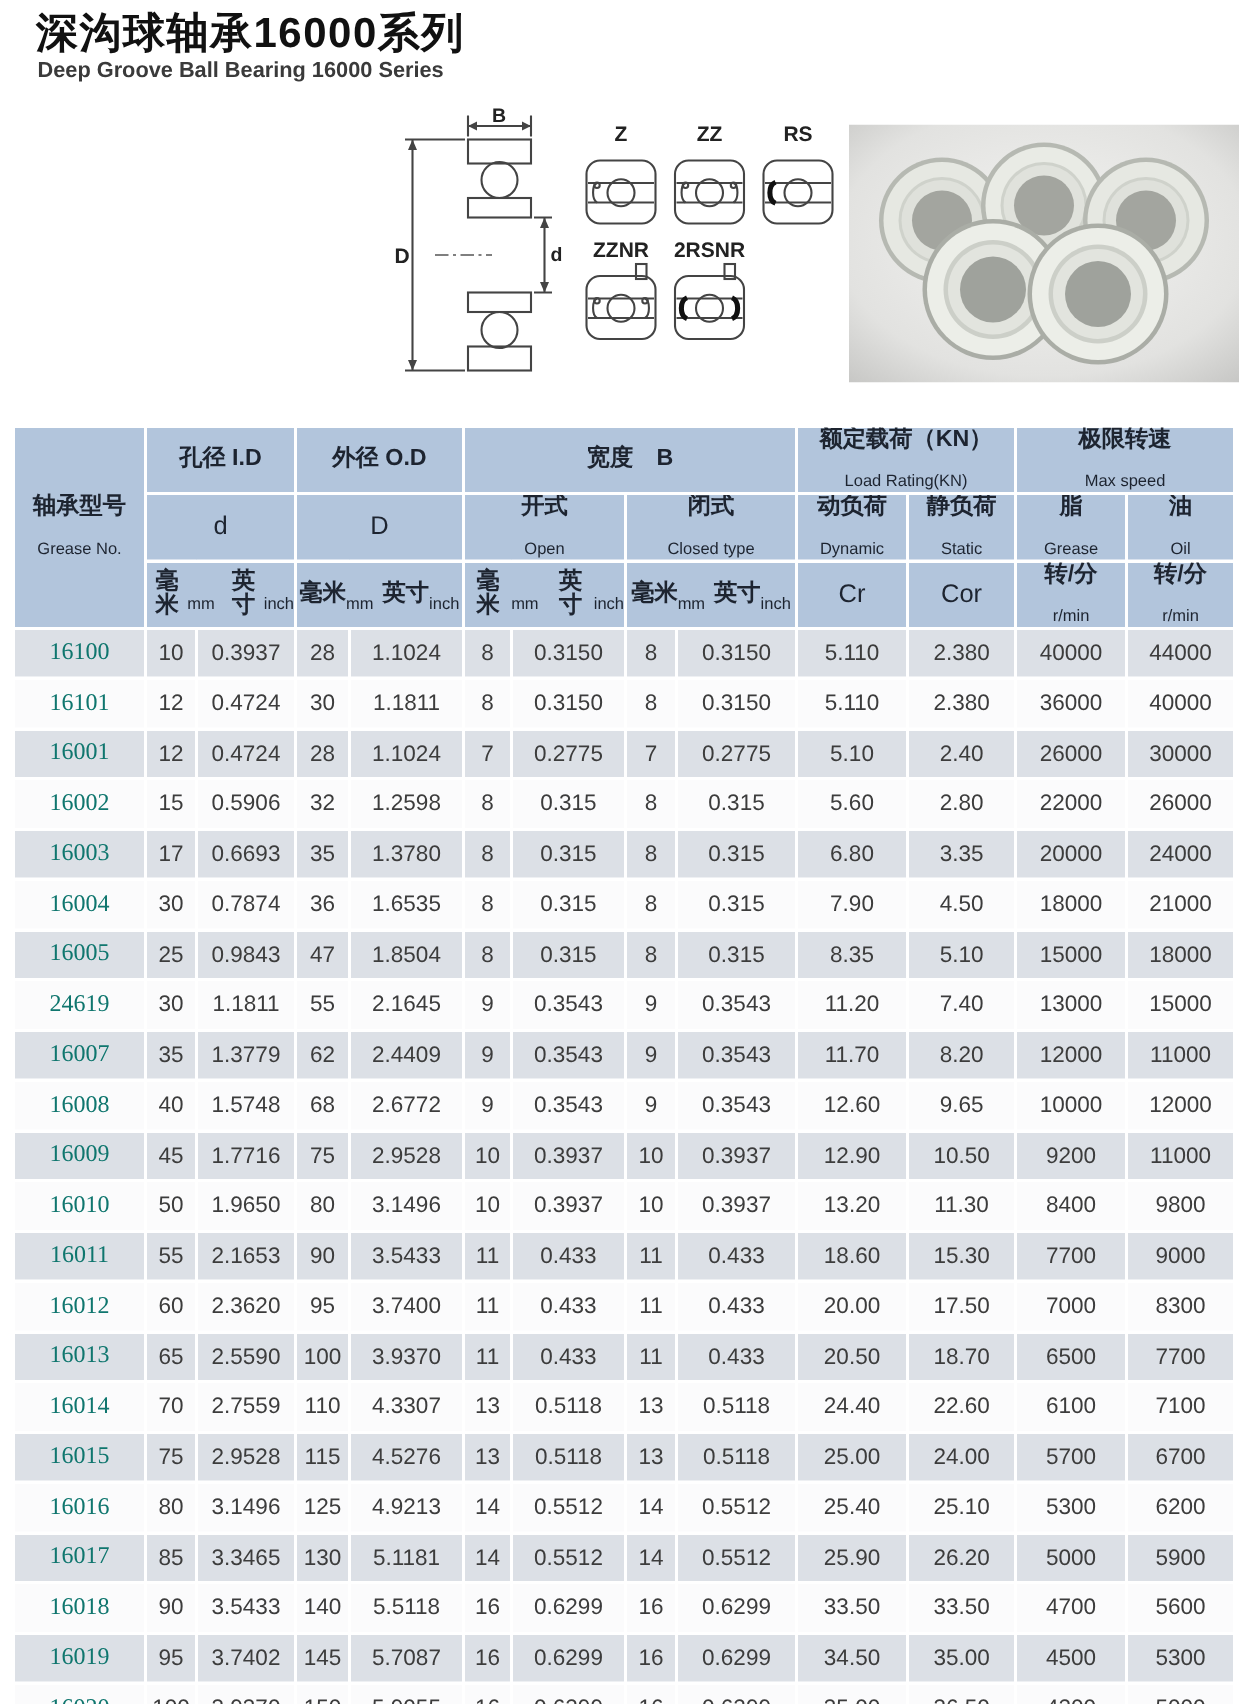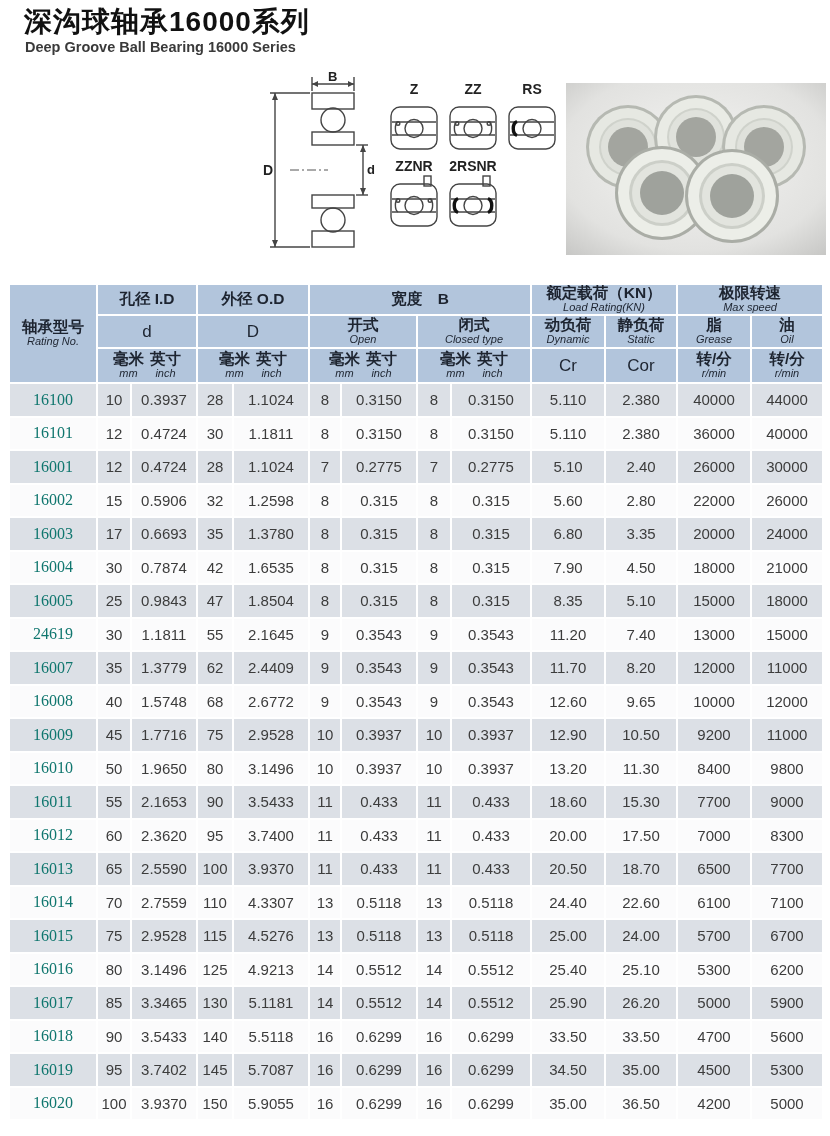--- a/index.html
+++ b/index.html
@@ -18,24 +18,24 @@
   .variants{position:absolute;left:386px;top:10px;width:178px;
     display:grid;grid-template-columns:repeat(3,56px);grid-column-gap:3px;grid-row-gap:6px;}
   .variant{display:flex;flex-direction:column;align-items:center;}
   .vlabel{font-size:14px;font-weight:bold;color:#222;height:17px;line-height:17px;}
   .photo{position:absolute;left:566px;top:12px;width:260px;height:172px;}
   
   .spec-table{border-collapse:collapse;table-layout:fixed;width:814px;margin:12px 8px 0 8px;}
   .spec-table th,.spec-table td{border:2px solid #ffffff;text-align:center;vertical-align:middle;padding:0;overflow:hidden;}
   .spec-table thead th{background:#b2c5dc;color:#1d2430;}
   .zh{font-size:15.5px;font-weight:bold;display:block;line-height:1.05;}
-  .en{font-size:11px;font-weight:normal;display:block;line-height:1.05;margin-top:1px;font-style:italic;}
+  .en{font-size:11px;font-weight:normal;display:block;line-height:1.05;margin-top:15px;}
   .sym{font-size:17px;font-weight:normal;}
   .pair{display:flex;justify-content:center;gap:6px;}
-  .pair .unit{display:flex;flex-direction:column;align-items:center;}
+  .pair .unit{display:flex;flex-direction:row;align-items:center;}
   .h-r1{height:27px;} .h-r2{height:31px;} .h-r3{height:33px;}
   .spec-table tbody td{height:31.5px;font-size:15px;color:#3c3c3c;background:#fbfbfc;}
   .spec-table tbody tr.alt td{background:#dce0e6;}
   .spec-table tbody td.bno{font-size:16px;color:#0f766e;font-family:Liberation Serif, serif;}
   svg .ln{stroke:#444;stroke-width:1.4;fill:none;}
   svg text{font-family:"Liberation Sans","DejaVu Sans",sans-serif;}
 </style>
 </head>
 <body>
 
@@ -205,21 +205,21 @@
       <col style="width:80px">
     <col style="width:74px">
       <col style="width:72px">
       <col style="width:74px">
       <col style="width:72px">
   </colgroup>
   <thead>
     <tr>
       <th rowspan="3">
         <span class="zh">轴承型号</span>
-        <span class="en">Rating No.</span>
+        <span class="en">Grease No.</span>
       </th>
       <th colspan="2" class="h-r1">
         <span class="zh">孔径 I.D</span>
       </th>
       <th colspan="2" class="h-r1">
         <span class="zh">外径 O.D</span>
       </th>
       <th colspan="4" class="h-r1">
         <span class="zh">宽度　B</span>
       </th>
@@ -398,21 +398,21 @@
         <td>0.315</td>
         <td>6.80</td>
         <td>3.35</td>
         <td>20000</td>
         <td>24000</td>
       </tr>
       <tr>
         <td class="bno">16004</td>
         <td>30</td>
         <td>0.7874</td>
-        <td>42</td>
+        <td>36</td>
         <td>1.6535</td>
         <td>8</td>
         <td>0.315</td>
         <td>8</td>
         <td>0.315</td>
         <td>7.90</td>
         <td>4.50</td>
         <td>18000</td>
         <td>21000</td>
       </tr>

